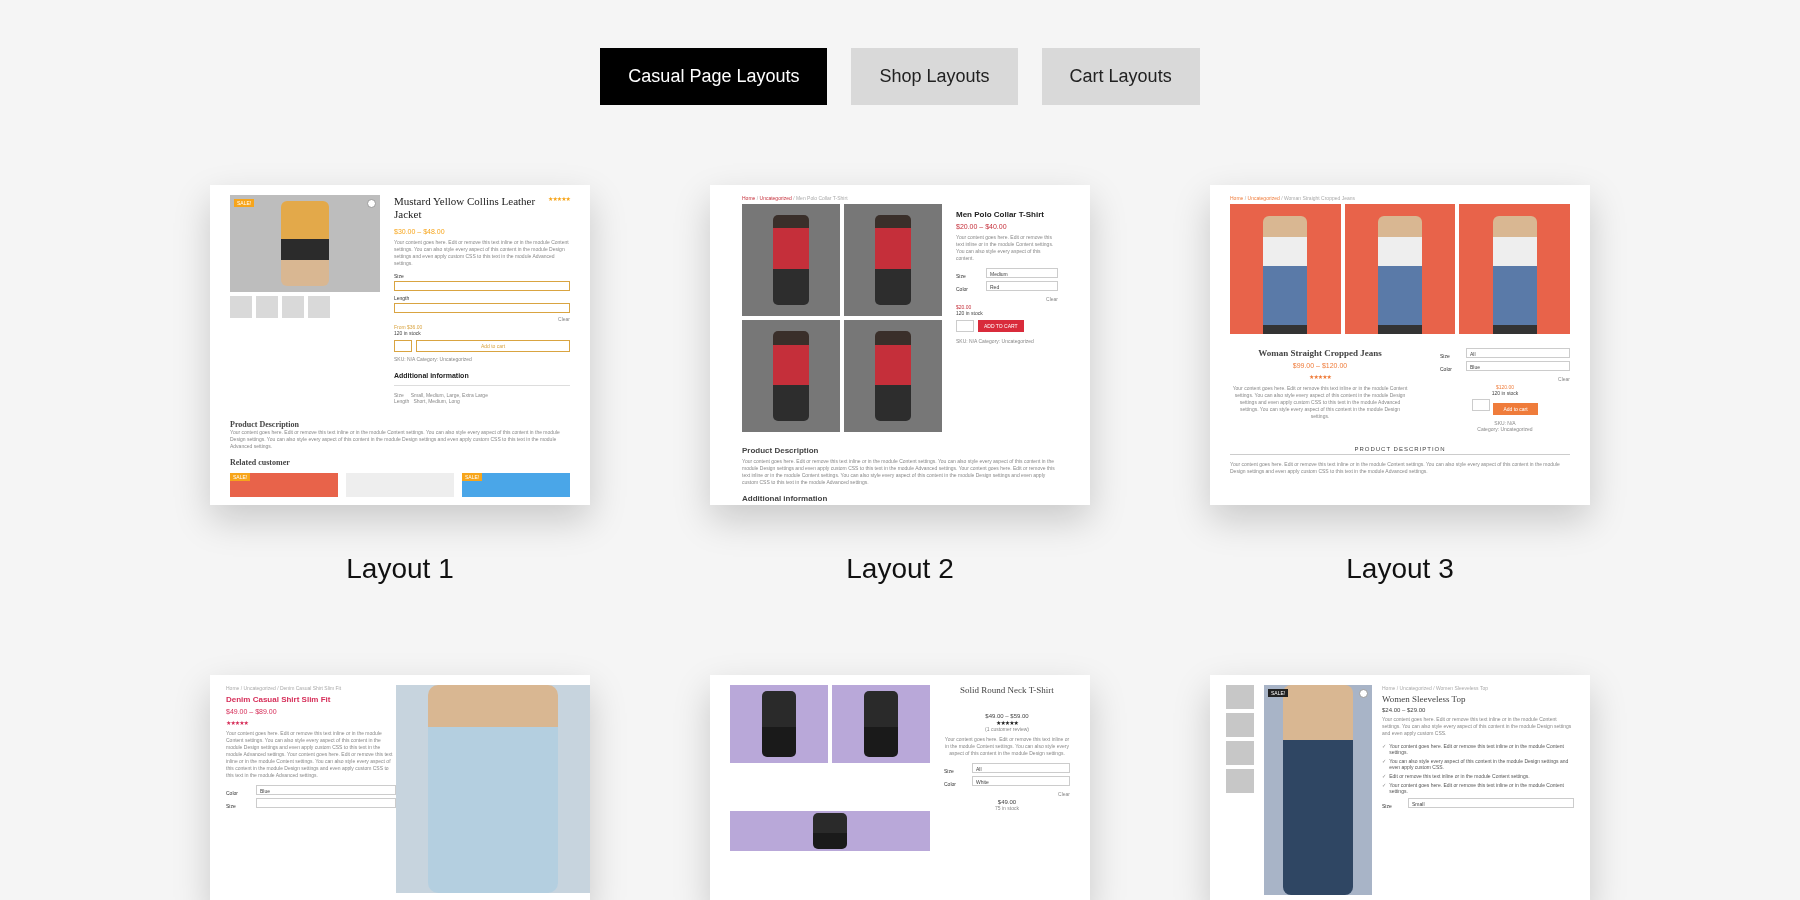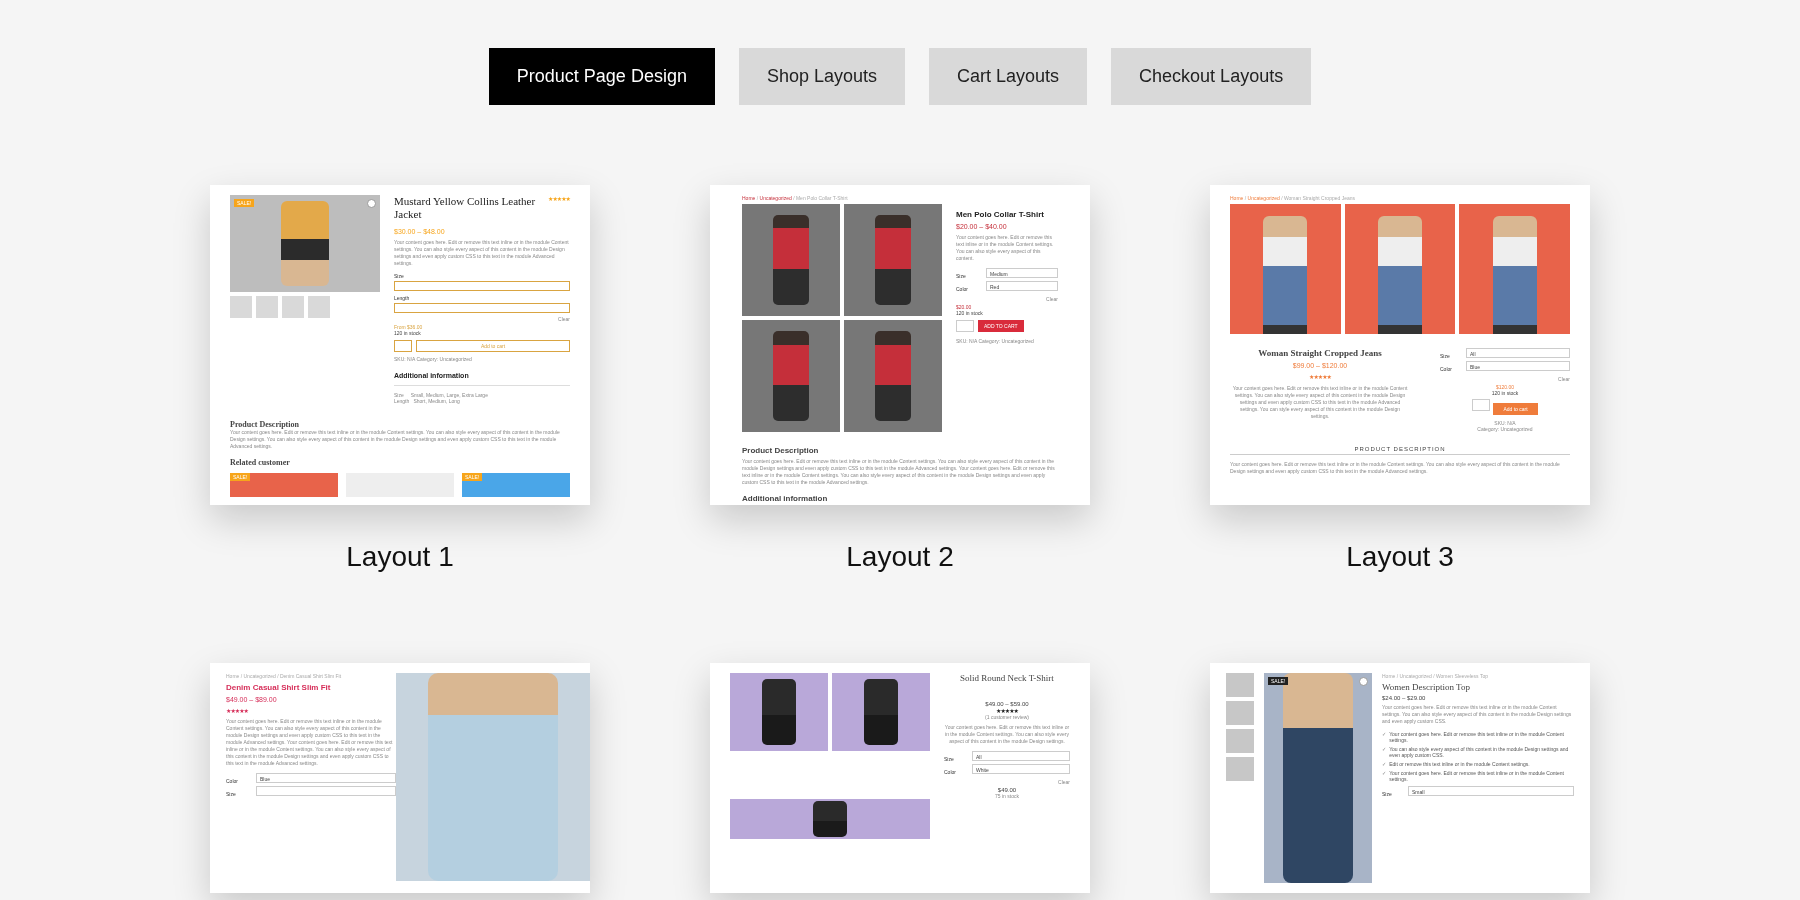--- a/index.html
+++ b/index.html
@@ -1,21 +1,21 @@
 <!DOCTYPE html>
 <html><head>
 <meta charset="utf-8">
 <style>
 *{box-sizing:border-box;margin:0;padding:0}
 body{font-family:-apple-system,BlinkMacSystemFont,"Segoe UI",Arial,sans-serif;background:#f5f5f5;width:1800px;height:900px;overflow:hidden}
 .tabs{display:flex;gap:24px;justify-content:center;padding:48px 0 80px}
 .tab{padding:18px 28px;background:#d9d9d9;color:#222;font-size:18px;font-weight:500;cursor:pointer}
 .tab.active{background:#000;color:#fff}
 .grid{display:grid;grid-template-columns:repeat(3,1fr);gap:100px 120px;max-width:1480px;margin:0 auto;padding:0 50px}
-.card-wrap{display:flex;flex-direction:column;align-items:center;gap:36px}
+.card-wrap{display:flex;flex-direction:column;align-items:center;gap:48px}
 .preview{width:100%;height:320px;background:#fff;box-shadow:0 15px 35px rgba(0,0,0,.18);position:relative;overflow:hidden;font-size:6px;color:#444}
 .caption{font-size:28px;font-weight:500;color:#111}
 .grid2 .preview{height:230px}
 
 
 .l1{padding:10px 20px}
 .l1-top{display:flex;gap:14px}
 .l1-img{width:150px;height:97px;background:#bdbdbd;position:relative;display:flex;align-items:center;justify-content:center}
 .sale{position:absolute;top:4px;left:4px;background:#f7a51b;color:#fff;font-size:5px;padding:1px 3px}
 .mag{position:absolute;top:4px;right:4px;width:9px;height:9px;border:1px solid #999;border-radius:50%;background:#fff}
@@ -99,24 +99,23 @@
 .ovfig{width:70px;height:100%;background:linear-gradient(#d9b792 0 26%,#2f4663 26%);border-radius:8px}
 .l6-info{flex:1}
 .l6-title{font-family:Georgia,serif;font-size:9px}
 .chk{display:flex;gap:3px;font-size:5px;color:#555;margin:3px 0;align-items:flex-start}
 .chk::before{content:"✓";color:#888;font-size:5px}
 </style>
 </head>
 <body>
 
 <div class="tabs">
-  <div class="tab active">Product Page Design</div>
+  <div class="tab active">Casual Page Layouts</div>
   <div class="tab">Shop Layouts</div>
   <div class="tab">Cart Layouts</div>
-  <div class="tab">Checkout Layouts</div>
 </div>
 
 <div class="grid">
 
   <div class="card-wrap">
     <div class="preview l1">
       <div class="l1-top">
         <div>
           <div class="l1-img">
             <span class="sale">SALE!</span>
@@ -342,21 +341,21 @@
           <div></div>
           <div></div>
         </div>
       <div class="l6-img">
         <span class="sale" style="background:#222;left:4px;top:4px">SALE!</span>
         <span class="mag"></span>
         <div class="ovfig"></div>
       </div>
       <div class="l6-info">
         <div class="crumb" style="color:#aaa">Home / Uncategorized / Women Sleeveless Top</div>
-        <div class="l6-title" style="margin-top:3px">Women Description Top</div>
+        <div class="l6-title" style="margin-top:3px">Women Sleeveless Top</div>
         <div style="font-size:6px;margin:3px 0">$24.00 – $29.00</div>
         <div class="desc">Your content goes here. Edit or remove this text inline or in the module Content settings. You can also style every aspect of this content in the module Design settings and even apply custom CSS.</div>
         <div class="chk">
             <span>Your content goes here. Edit or remove this text inline or in the module Content settings.</span>
           </div>
         <div class="chk">
             <span>You can also style every aspect of this content in the module Design settings and even apply custom CSS.</span>
           </div>
         <div class="chk">
             <span>Edit or remove this text inline or in the module Content settings.</span>

